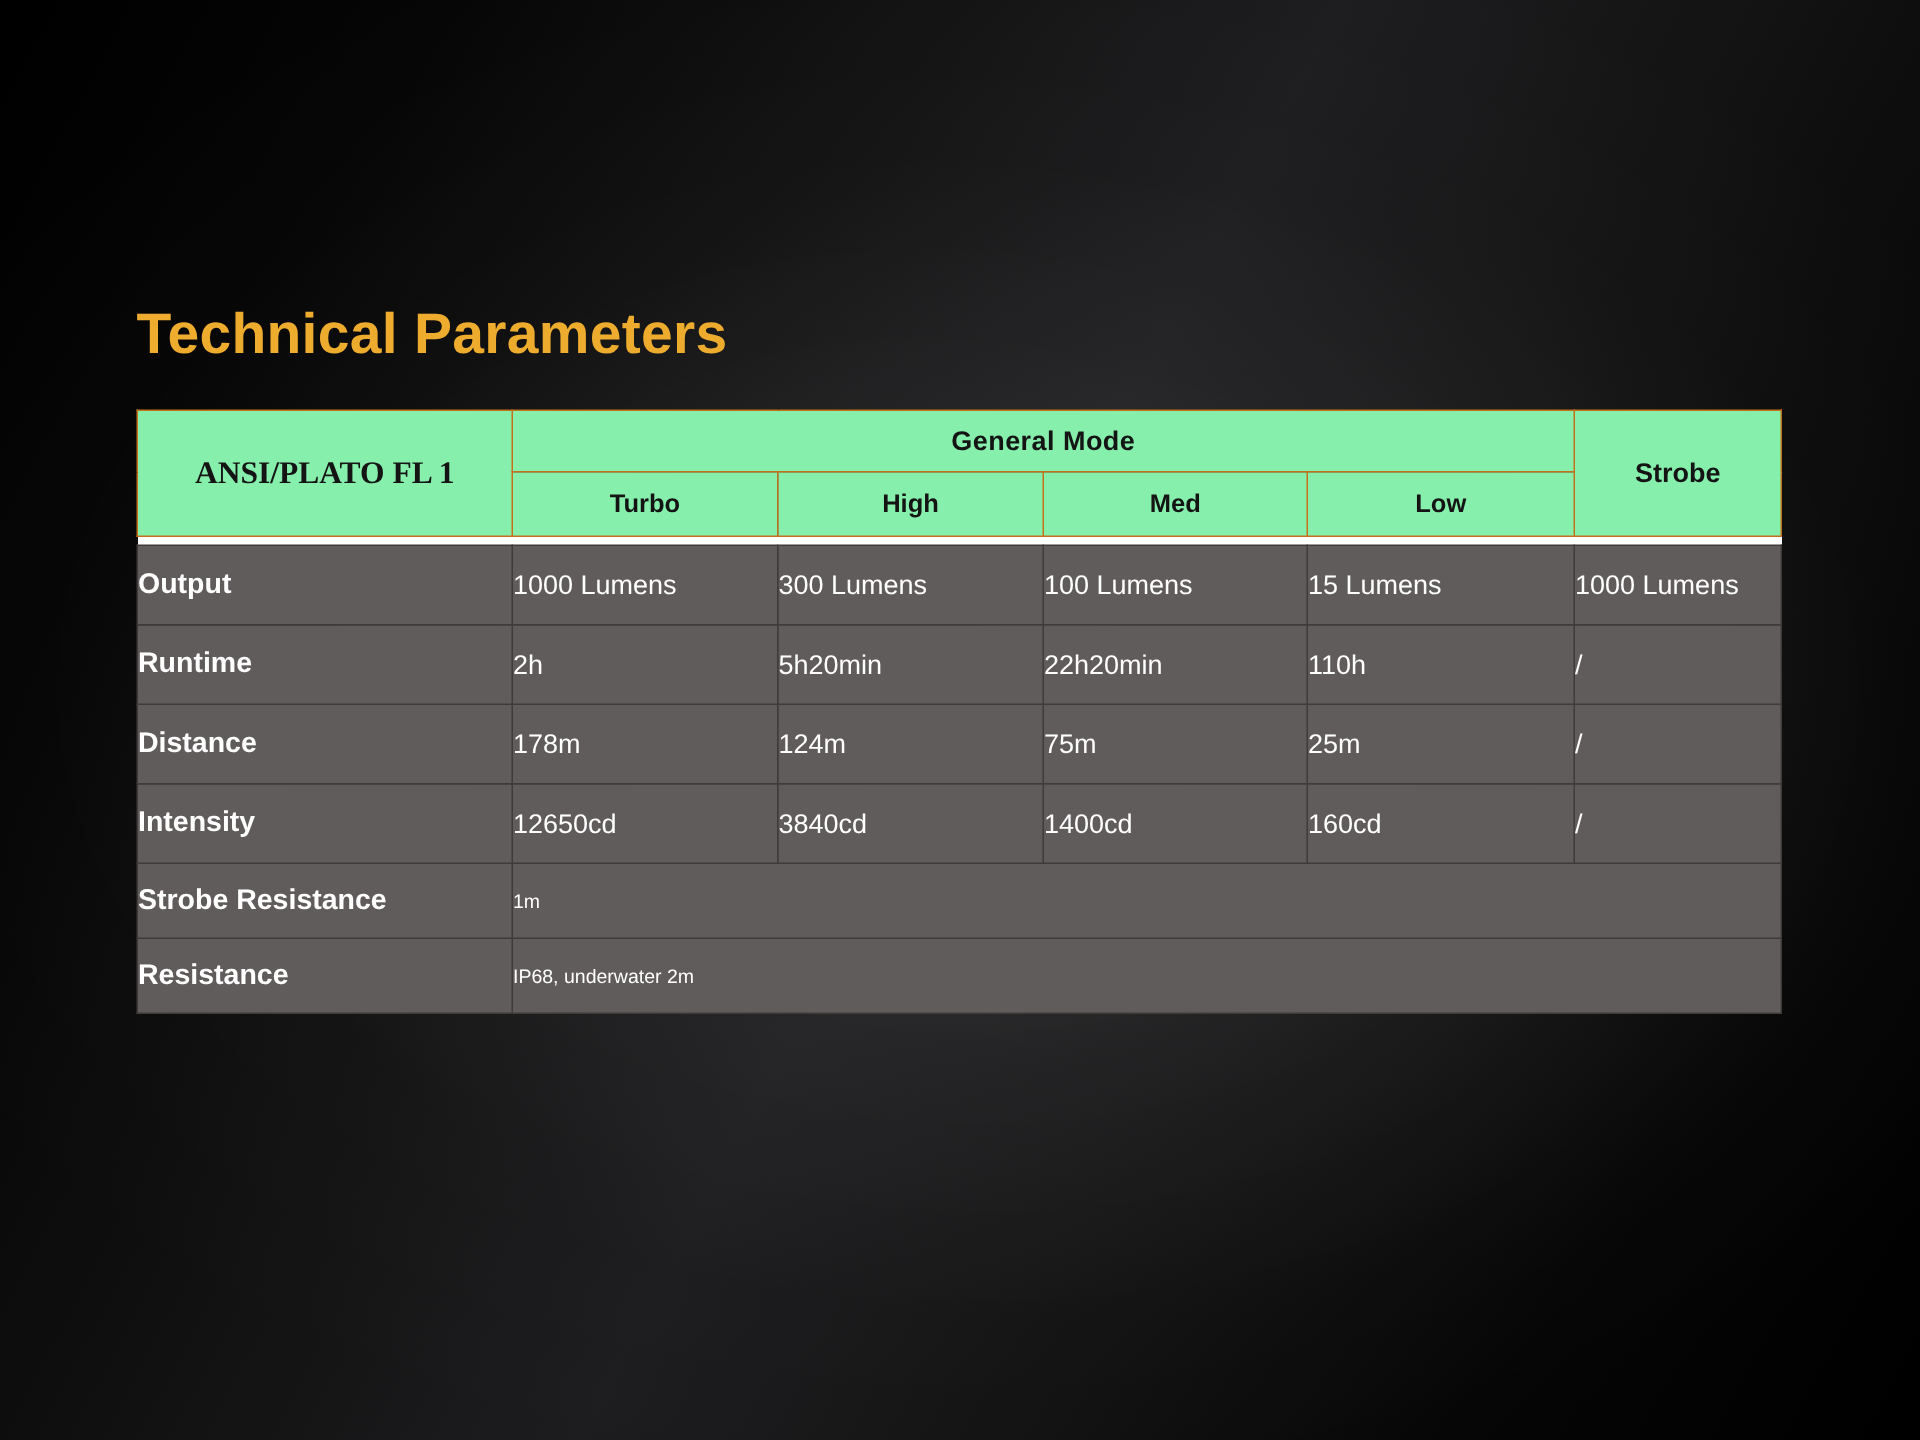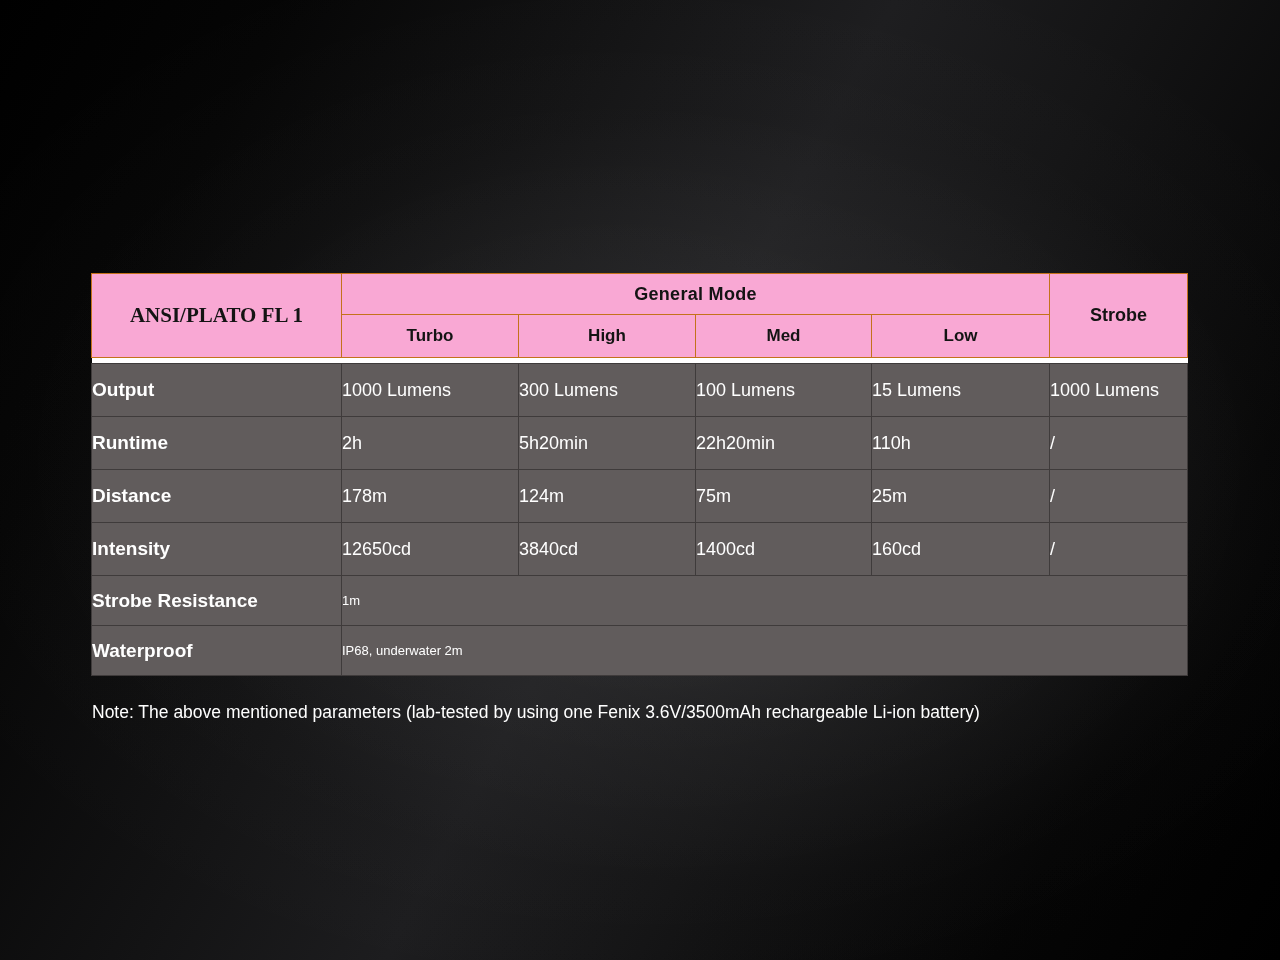--- a/index.html
+++ b/index.html
@@ -64,21 +64,21 @@
   table.spec-table col.c-label { width: 250px; }
   table.spec-table col.c-turbo { width: 177px; }
   table.spec-table col.c-high  { width: 177px; }
   table.spec-table col.c-med   { width: 176px; }
   table.spec-table col.c-low   { width: 178px; }
   table.spec-table col.c-strobe{ width: 138px; }
 
   
   .spec-table thead td,
   .spec-table thead th {
-    background: #f9a8d4;
+    background: #86efac;
     color: #141414;
     font-weight: bold;
     text-align: center;
     border: 1px solid #c4721a;
     padding: 0;
   }
   .th-ansi {
     font-size: 21px;
     height: 82px;
     vertical-align: middle;
@@ -143,20 +143,21 @@
     line-height: 37px;
   }
 </style>
 </head>
 <body>
 
 <div id="slide-bg"></div>
 
 <div id="slide">
 
+  <div class="slide-title">Technical Parameters</div>
 
   <div class="spec-table-wrap">
     <table class="spec-table">
       <colgroup>
         <col class="c-label">
         <col class="c-turbo">
         <col class="c-high">
         <col class="c-med">
         <col class="c-low">
         <col class="c-strobe">
@@ -208,24 +209,23 @@
           <td class="val">3840cd</td>
           <td class="val">1400cd</td>
           <td class="val">160cd</td>
           <td class="val">/</td>
         </tr>
         <tr class="tall">
           <td class="row-label">Strobe Resistance</td>
           <td class="val wide" colspan="5">1m</td>
         </tr>
         <tr class="tall">
-          <td class="row-label">Waterproof</td>
+          <td class="row-label">Resistance</td>
           <td class="val wide" colspan="5">IP68, underwater 2m</td>
         </tr>
       </tbody>
     </table>
   </div>
 
   <div class="note">
-    <div>Note: The above mentioned parameters (lab-tested by using one Fenix 3.6V/3500mAh rechargeable Li-ion battery)</div>
   </div>
 
 </div>
 
 </body></html>

